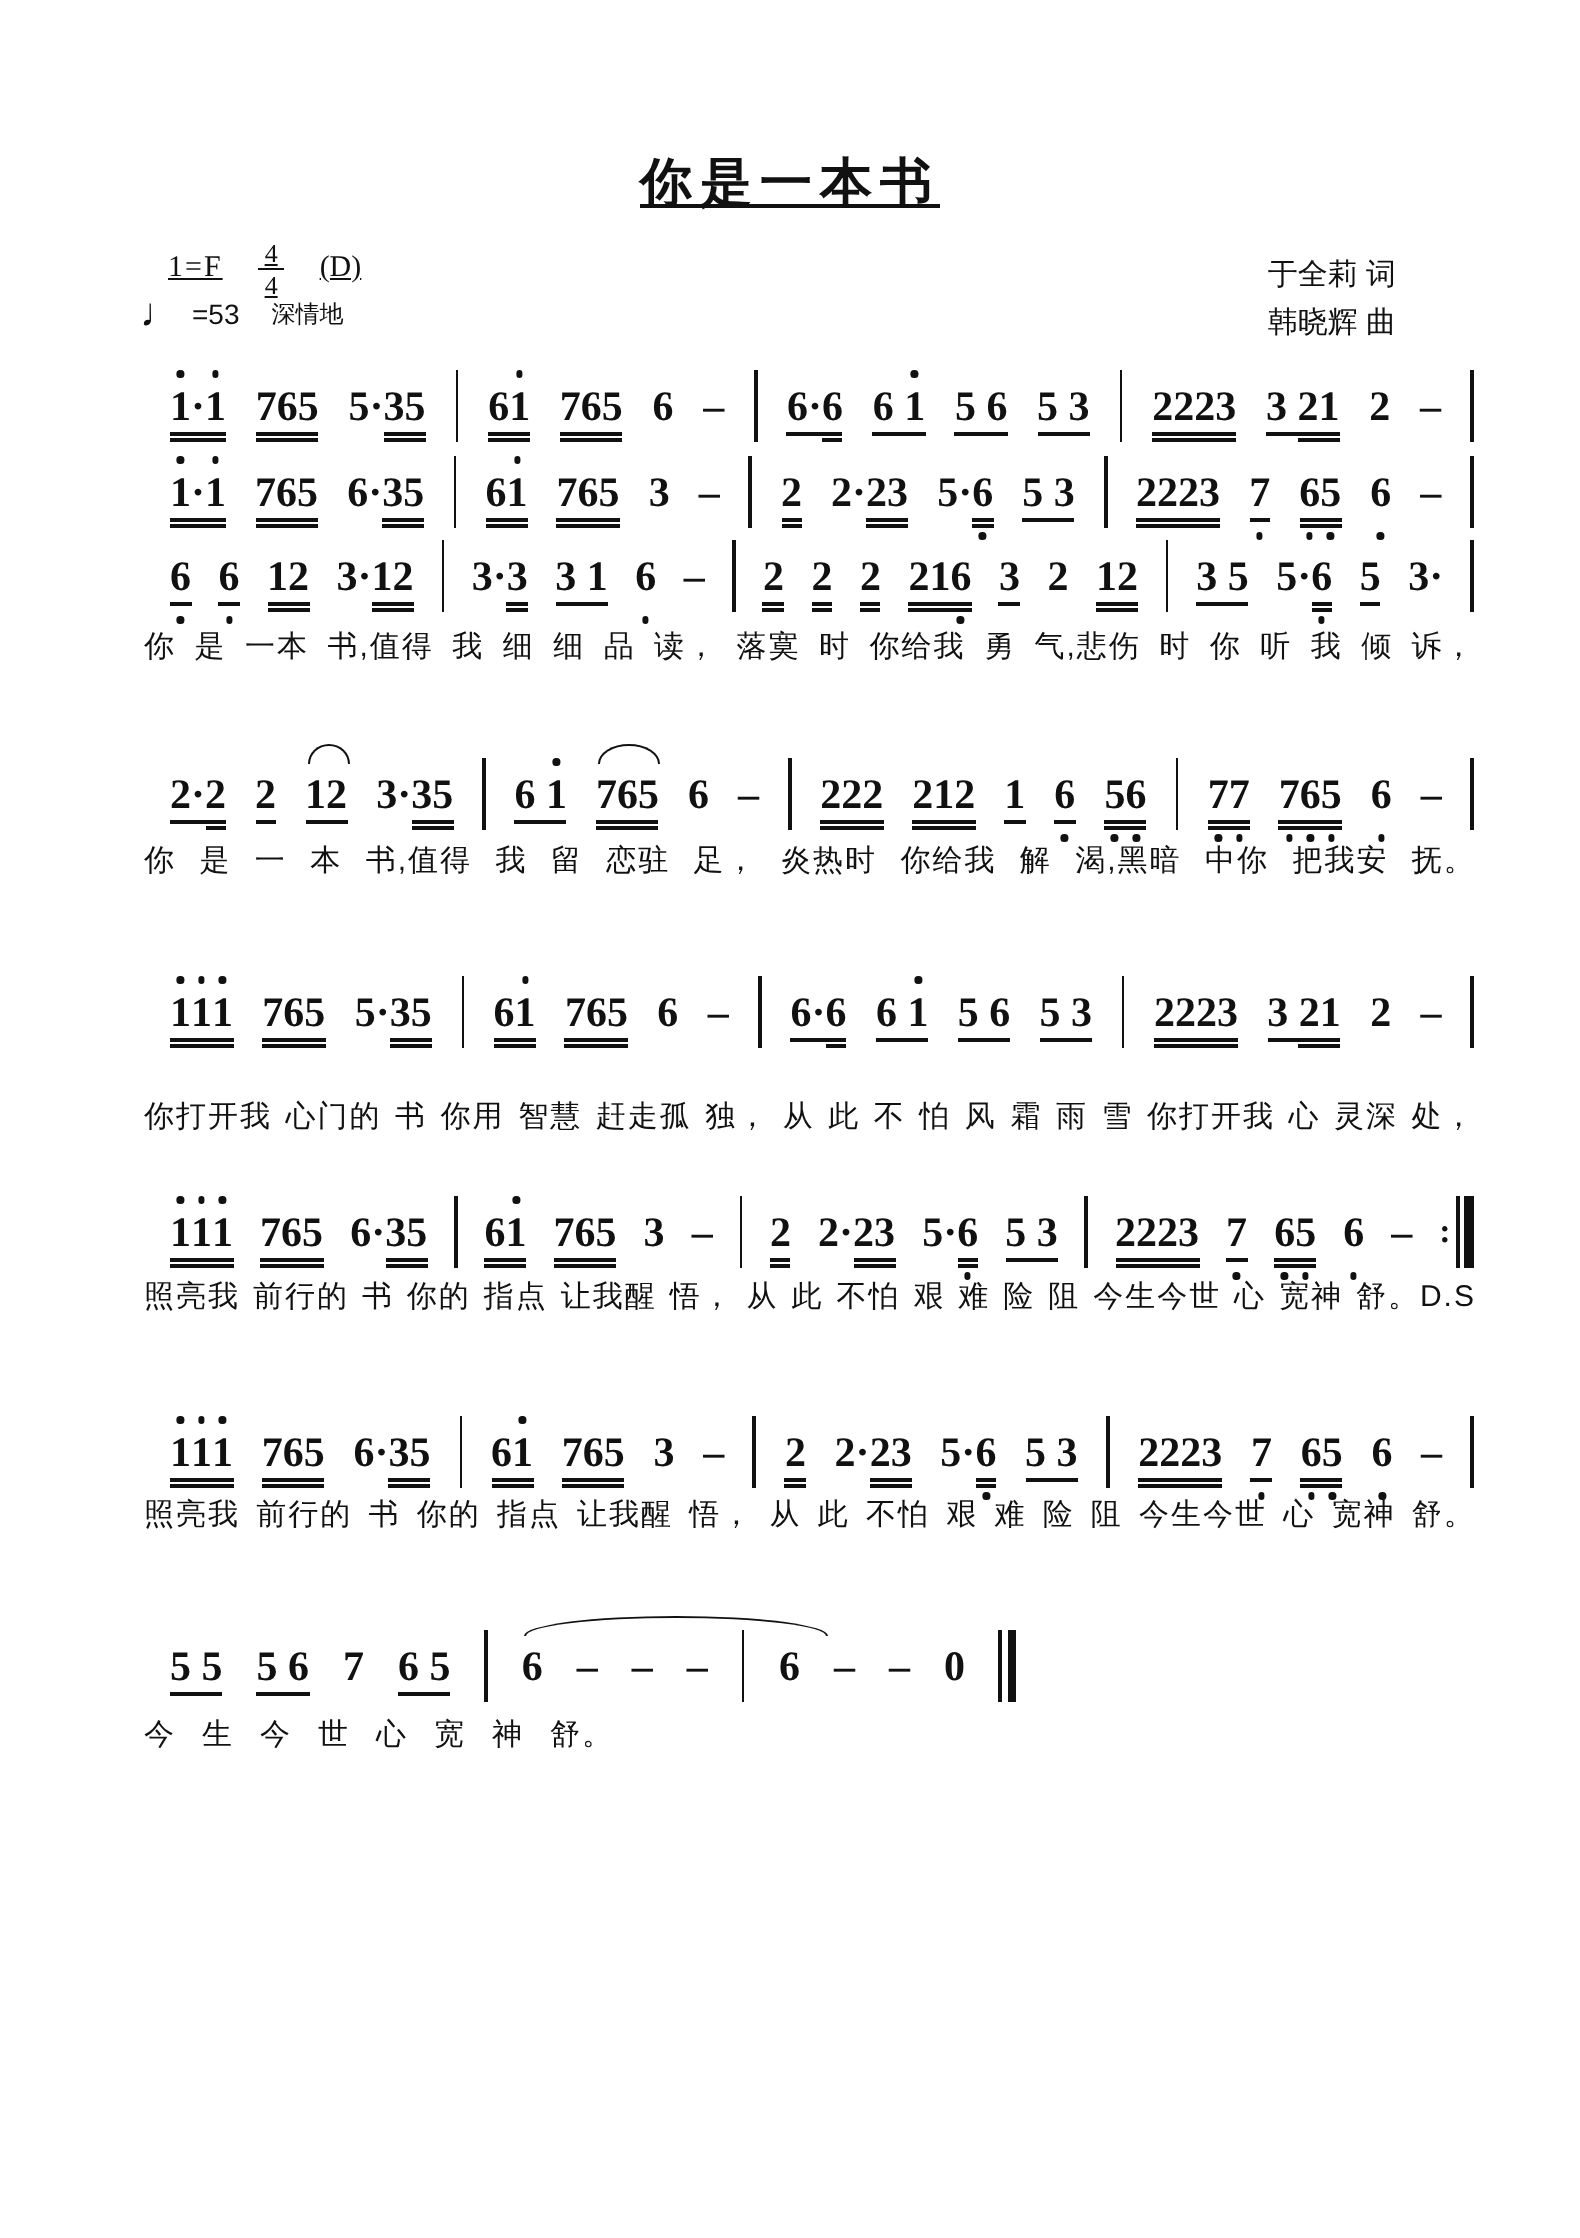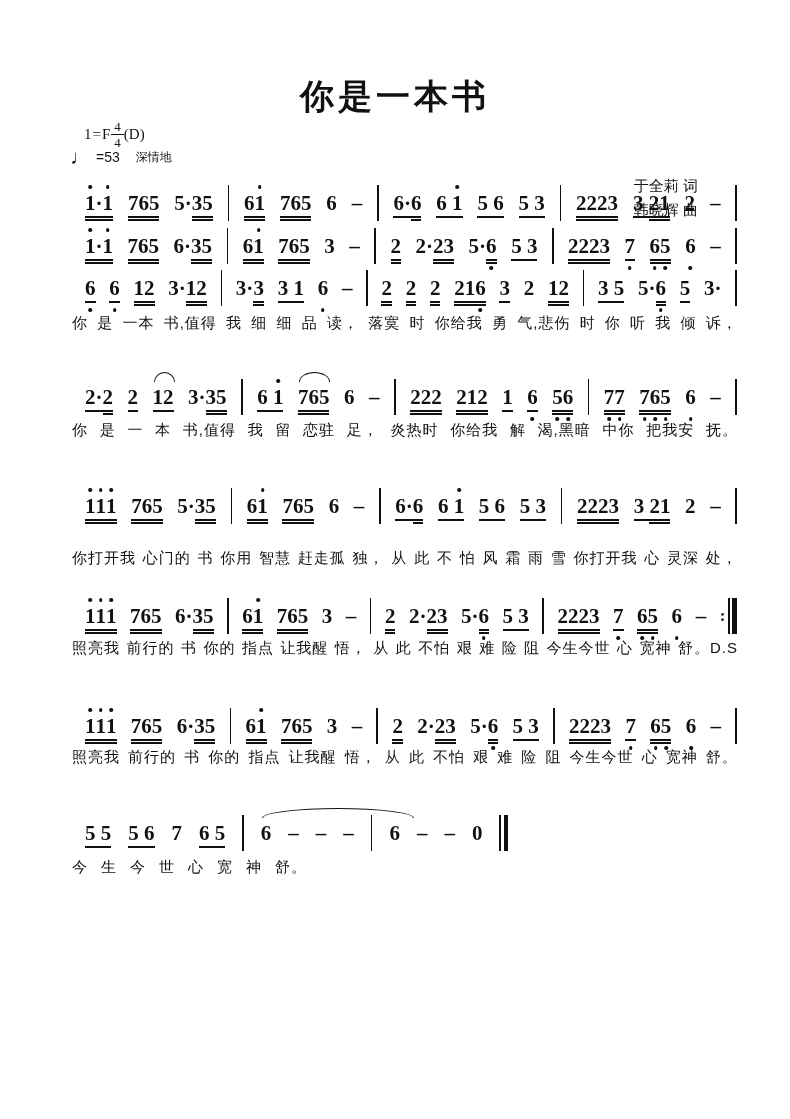--- a/index.html
+++ b/index.html
@@ -1,30 +1,30 @@
 <!DOCTYPE html>
 <html><head>
 <meta charset="utf-8">
 <style>
   html,body{margin:0;padding:0;background:#fff;}
   #page{position:relative;width:790px;height:1119px;background:#fff;color:#111;overflow:hidden;
         font-family:"Liberation Sans",sans-serif;}
   
   .title{position:absolute;top:74px;left:0;width:100%;text-align:center;
-         font-family:"Liberation Serif",serif;font-weight:700;font-size:34px;letter-spacing:4px;}
-  .keyrow{position:absolute;left:84px;top:120px;display:flex;align-items:center;gap:0;
-          font-family:"Liberation Serif",serif;font-size:15px;}
+         font-family:"Liberation Serif",serif;font-weight:700;font-size:26px;letter-spacing:4px;text-decoration:underline;}
+  .keyrow{position:absolute;left:84px;top:120px;display:flex;align-items:center;gap:18px;
+          font-family:"Liberation Serif",serif;font-size:15px;text-decoration:underline;}
   .keysig{letter-spacing:1px;}
   .frac{display:inline-flex;flex-direction:column;align-items:center;font-size:13px;line-height:13px;}
   .frac .num{border-bottom:1.4px solid #111;padding:0 3px 1px;}
   .frac .den{padding-top:1px;}
   .temporow{position:absolute;left:70px;top:148px;display:flex;align-items:center;gap:6px;font-size:14px;}
   .tempo-note{font-size:20px;line-height:18px;}
   .expression{font-size:12px;margin-left:10px;}
-  .credits{position:absolute;right:92px;top:126px;text-align:right;font-size:15px;line-height:24px;margin-top:48px;}
+  .credits{position:absolute;right:92px;top:126px;text-align:right;font-size:15px;line-height:24px;}
   
   .mline{position:absolute;left:85px;width:652px;display:flex;justify-content:space-between;
          align-items:flex-end;height:32px;}
   .mline.short{justify-content:flex-start;gap:17px;}
   .cell{position:relative;display:inline-flex;align-items:flex-end;}
   .seg{display:inline-flex;position:relative;padding-bottom:1px;border-bottom:2px solid transparent;}
   .seg.u1{border-bottom-color:#111;}
   .seg.u2{border-bottom-color:#111;}
   .seg.u2::after{content:"";position:absolute;left:0;right:0;bottom:-5px;border-bottom:2px solid #111;}
   .ch{position:relative;display:inline-block;white-space:pre;

